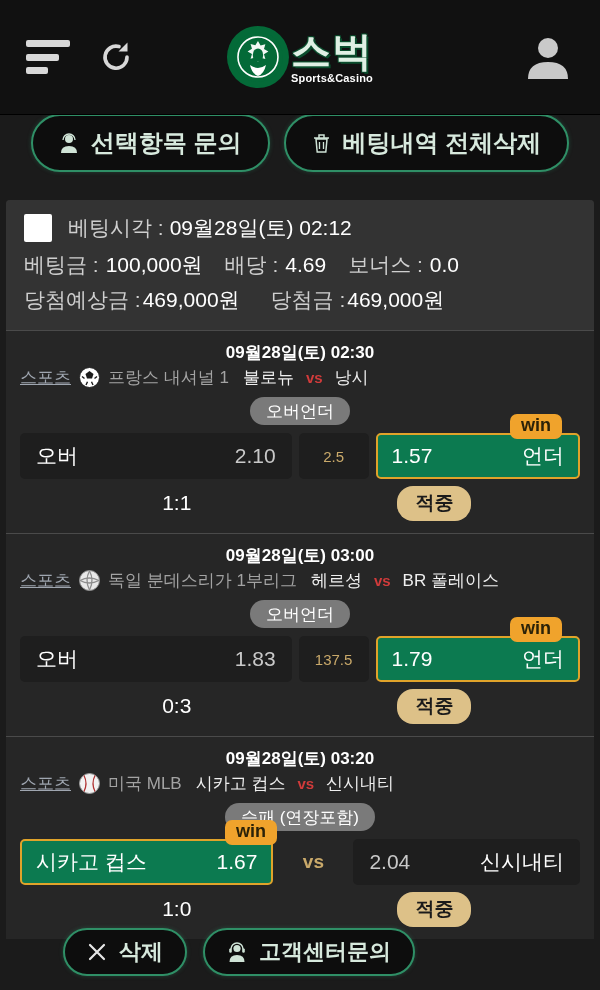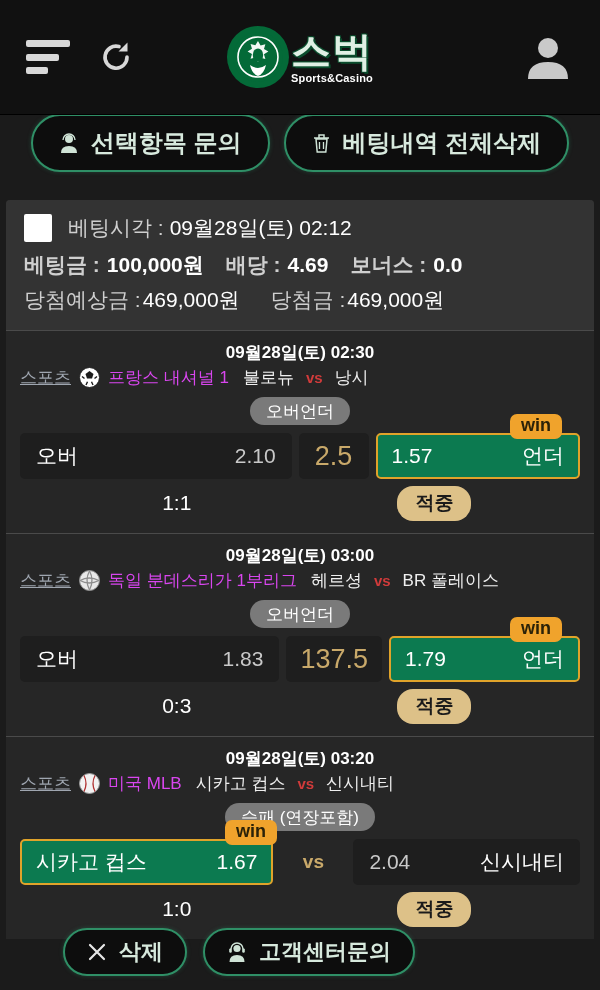--- a/index.html
+++ b/index.html
@@ -67,36 +67,36 @@
   }
   .summary { padding: 14px 18px 16px 18px; background: #333333; border-radius: 4px 4px 0 0; }
   .sum-row { display: flex; align-items: center; color: #e9e9e9; }
   .sum-row1 { gap: 16px; margin-bottom: 9px; }
   .chk {
     width: 28px; height: 28px; background: #ffffff; border-radius: 2px;
     flex: 0 0 auto; cursor: pointer;
   }
   .lbl { color: #cfcfcf; font-size: 21px; text-align: right; }
   .val { color: #ffffff; font-size: 21px; }
-  .sum-row2 { gap: 0; margin-bottom: 7px; font-size: 21px; font-weight: bold; }
+  .sum-row2 { gap: 0; margin-bottom: 7px; font-size: 21px; }
   .sum-row2 .grp { display: flex; align-items: baseline; gap: 7px; margin-right: 22px; }
   .sum-row3 { gap: 17px; font-size: 21px; }
   .sum-row3 .grp { display: flex; align-items: baseline; gap: 2px; margin-right: 14px; }
 
   .match {
     border-top: 1px solid #4a4a4a;
     padding: 10px 14px 10px 14px;
     background: #262626;
     text-align: center;
   }
   .m-time { color: #ffffff; font-size: 17px; font-weight: bold; margin-bottom: 2px; }
   .m-league { display: flex; align-items: center; gap: 8px; margin-bottom: 8px; }
   .m-sports { color: #9fa6b0; font-size: 17px; text-decoration: underline; }
   .sport-ico { width: 21px; height: 21px; flex: 0 0 auto; }
-  .m-leaguename { color: #d946ef; font-size: 17px; }
+  .m-leaguename { color: #a3a3a3; font-size: 17px; }
   .m-teams { color: #efefef; font-size: 17px; margin-left: 6px; }
   .m-vs { color: #d13b3b; font-size: 15px; font-weight: bold; margin: 0 4px; }
 
   .market-badge {
     display: inline-flex; align-items: center; justify-content: center;
     background: #7a7a7a; color: #ffffff; border-radius: 14px;
     height: 28px; padding: 0 16px; font-size: 17px; margin-bottom: 8px;
   }
 
   .odds-row { display: flex; align-items: stretch; gap: 7px; position: relative; margin-bottom: 4px; }
@@ -104,21 +104,21 @@
     background: #1e1e1e; border-radius: 5px; height: 46px;
     display: flex; align-items: center; padding: 0 14px; cursor: pointer;
     border: 2px solid transparent;
   }
   .odds-box.wide { flex: 1 1 auto; justify-content: space-between; }
   .odds-box .team { color: #ffffff; font-size: 21px; }
   .odds-box .odd { color: #c9c9c9; font-size: 21px; }
   .line-box {
     background: #1e1e1e; border-radius: 5px; height: 46px; min-width: 70px;
     display: flex; align-items: center; justify-content: center; padding: 0 12px;
-    color: #c9a96a; font-size: 27px; border: 2px solid transparent;
+    color: #c9a96a; font-size: 15px; border: 2px solid transparent;
   }
   .vs-box {
     background: transparent; height: 46px; min-width: 66px;
     display: flex; align-items: center; justify-content: center;
     color: #c9a96a; font-size: 19px; font-weight: bold;
   }
   .odds-box.selected {
     background: #0c7a50; border: 2px solid #e0a32a;
   }
   .odds-box.selected .team, .odds-box.selected .odd { color: #ffffff; }

